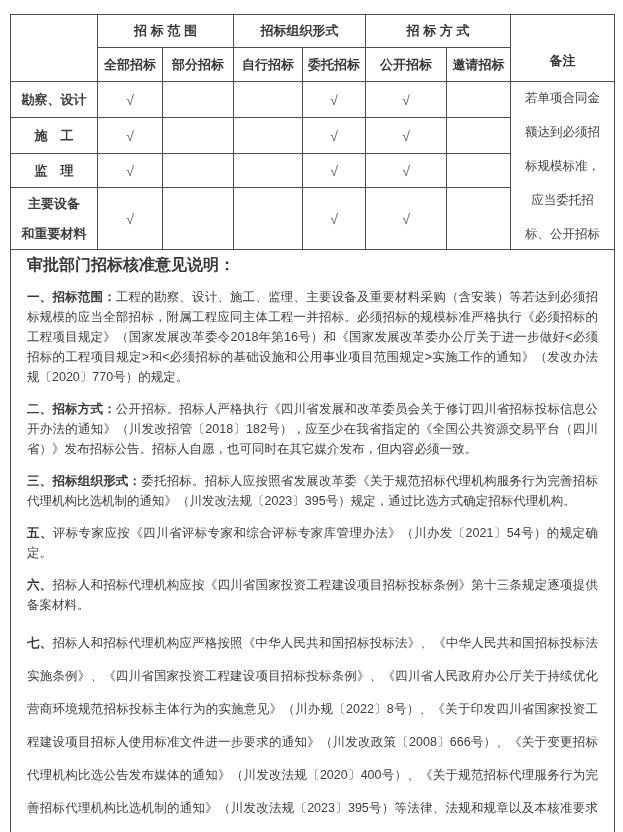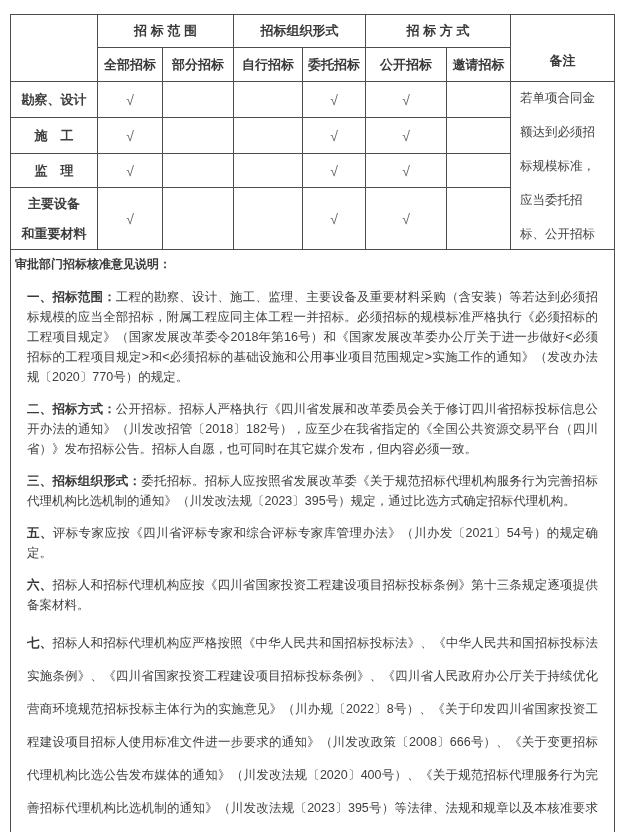--- a/index.html
+++ b/index.html
@@ -30,30 +30,30 @@
   }
   .cell.lastcol { border-right:none; }
   .hdr  { font-weight:bold; color:#3a3a3a; }
   .cs2  { grid-column:span 2; }
   .rs2  { grid-row:span 2; }
   .rs4  { grid-row:span 4; }
   .remark-h { padding-top:26px; }
   .rowlabel { font-weight:bold; white-space:pre-line; text-align:center; line-height:30px; }
   .check { color:#666; font-size:14px; }
   .remark-cell {
-    line-height:34px; font-size:12.5px;
+    text-align:center; line-height:34px; font-size:12.5px;
     padding:0 9px; align-items:center; color:#444;
   }
   
   .notes {
     height:583px; box-sizing:border-box;
     padding:4px 4px 0 4px;
     font-size:12.5px; color:#3e3e3e;
   }
-  .notes-title { font-weight:bold; font-size:12px; line-height:21px; color:#383838; }
+  .notes-title { font-weight:bold; font-size:16px; line-height:21px; color:#383838;margin-left:12px; }
   .note {
     margin:12px; text-align:justify; text-justify:inter-character;
     line-height:20px; word-break:break-all;
   }
   .note .lbl { font-weight:bold; color:#383838; }
   .note.loose { line-height:33px; margin-top:4px; }
   .sig  { text-align:right; padding-right:20px; line-height:22px; margin-top:14px; font-size:19px; }
   .date { text-align:right; padding-right:49px; line-height:22px; font-size:13px; }
 </style>
 </head>

